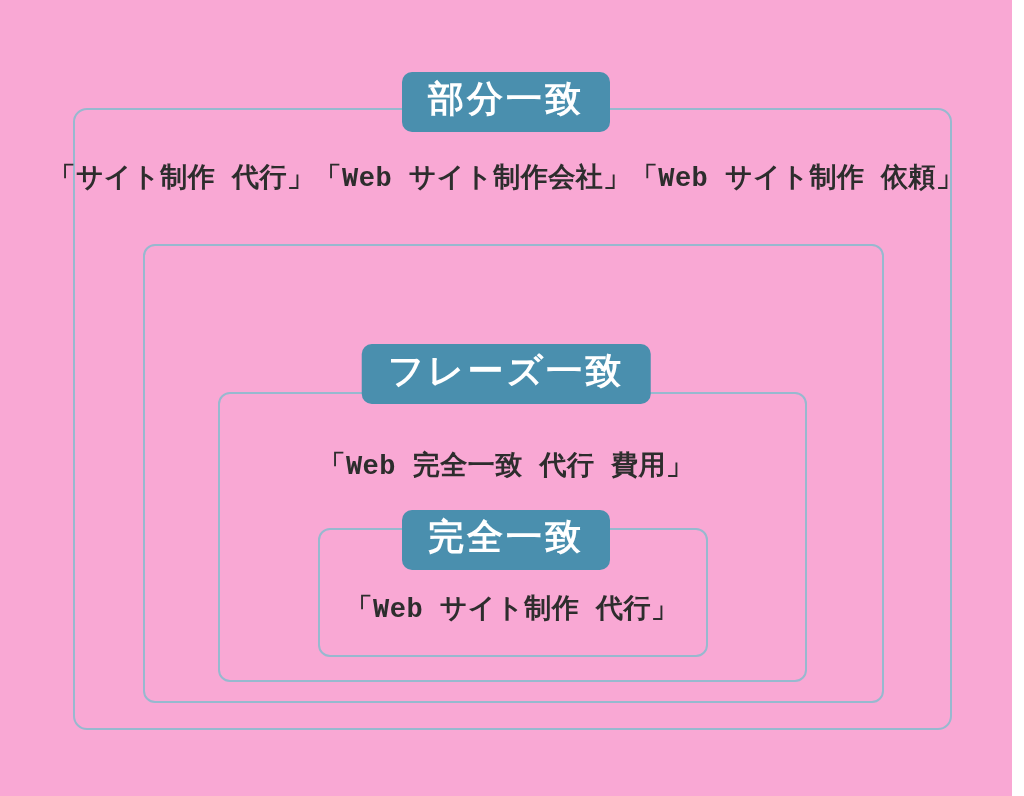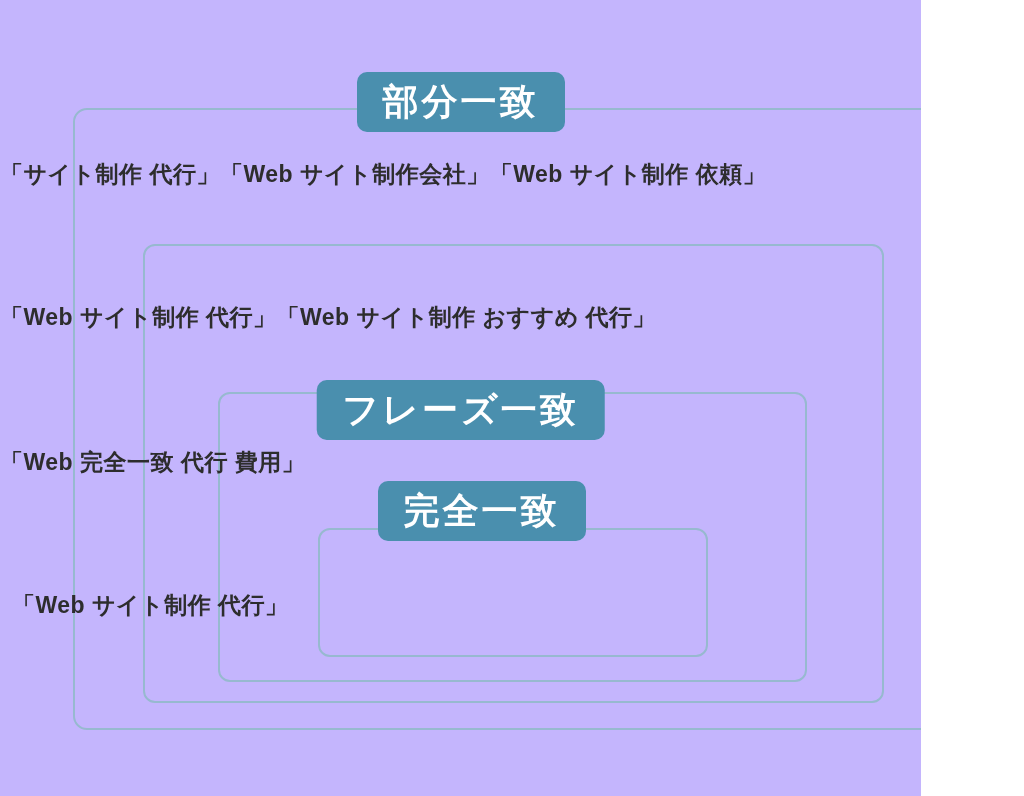--- a/index.html
+++ b/index.html
@@ -2,25 +2,25 @@
 <html><head>
 <meta charset="utf-8">
 <style>
   html, body {
     margin: 0;
     padding: 0;
     background: #ffffff;
   }
   .canvas {
     position: relative;
-    width: 921px;
+    width: 1012px;
     height: 796px;
-    background: #c4b5fd;
+    background: #f9a8d4;
     overflow: hidden;
-    font-family: Liberation Sans, sans-serif;
+    font-family: Liberation Mono, monospace;
   }
   .box {
     position: absolute;
     border: 2px solid #97b9cf;
     border-radius: 14px;
     background: transparent;
     box-sizing: border-box;
     z-index: 1;
   }
   .box-l1 { left: 73px;  top: 108px; width: 879px; height: 622px; }
@@ -40,29 +40,29 @@
     font-size: 36px;
     font-weight: 700;
     letter-spacing: 3px;
     border-radius: 10px;
     text-align: center;
     white-space: nowrap;
     z-index: 3;
   }
   .label-l1 { top: 72px; }
   .label-l2 { top: 215px; }
-  .label-l3 { top: 380px; }
-  .label-l4 { top: 481px; margin-left: 21px; }
+  .label-l3 { top: 344px; }
+  .label-l4 { top: 510px; }
 
   .keywords {
     position: absolute;
     left: 0;
     right: 0;
-    text-align: left;
-    font-size: 23px;
+    text-align: center;
+    font-size: 27px;
     font-weight: 700;
     color: #2d2d2d;
     letter-spacing: 0.5px;
     white-space: nowrap;
     z-index: 2;
   }
   .kw-l1 { top: 159px; }
   .kw-l2 { top: 302px; }
   .kw-l3 { top: 447px; }
   .kw-l4 { top: 590px; padding-left: 12px; }
@@ -70,21 +70,20 @@
 </head>
 <body>
 
 <div class="canvas">
 
   <div class="box box-l1"></div>
   <div class="match-label label-l1">部分一致</div>
   <div class="keywords kw-l1">「サイト制作 代行」「Web サイト制作会社」「Web サイト制作 依頼」</div>
 
   <div class="box box-l2"></div>
-  <div class="keywords kw-l2">「Web サイト制作 代行」「Web サイト制作 おすすめ 代行」</div>
 
   <div class="box box-l3"></div>
   <div class="match-label label-l3">フレーズ一致</div>
   <div class="keywords kw-l3">「Web 完全一致 代行 費用」</div>
 
   <div class="box box-l4"></div>
   <div class="match-label label-l4">完全一致</div>
   <div class="keywords kw-l4">「Web サイト制作 代行」</div>
 
 </div>

